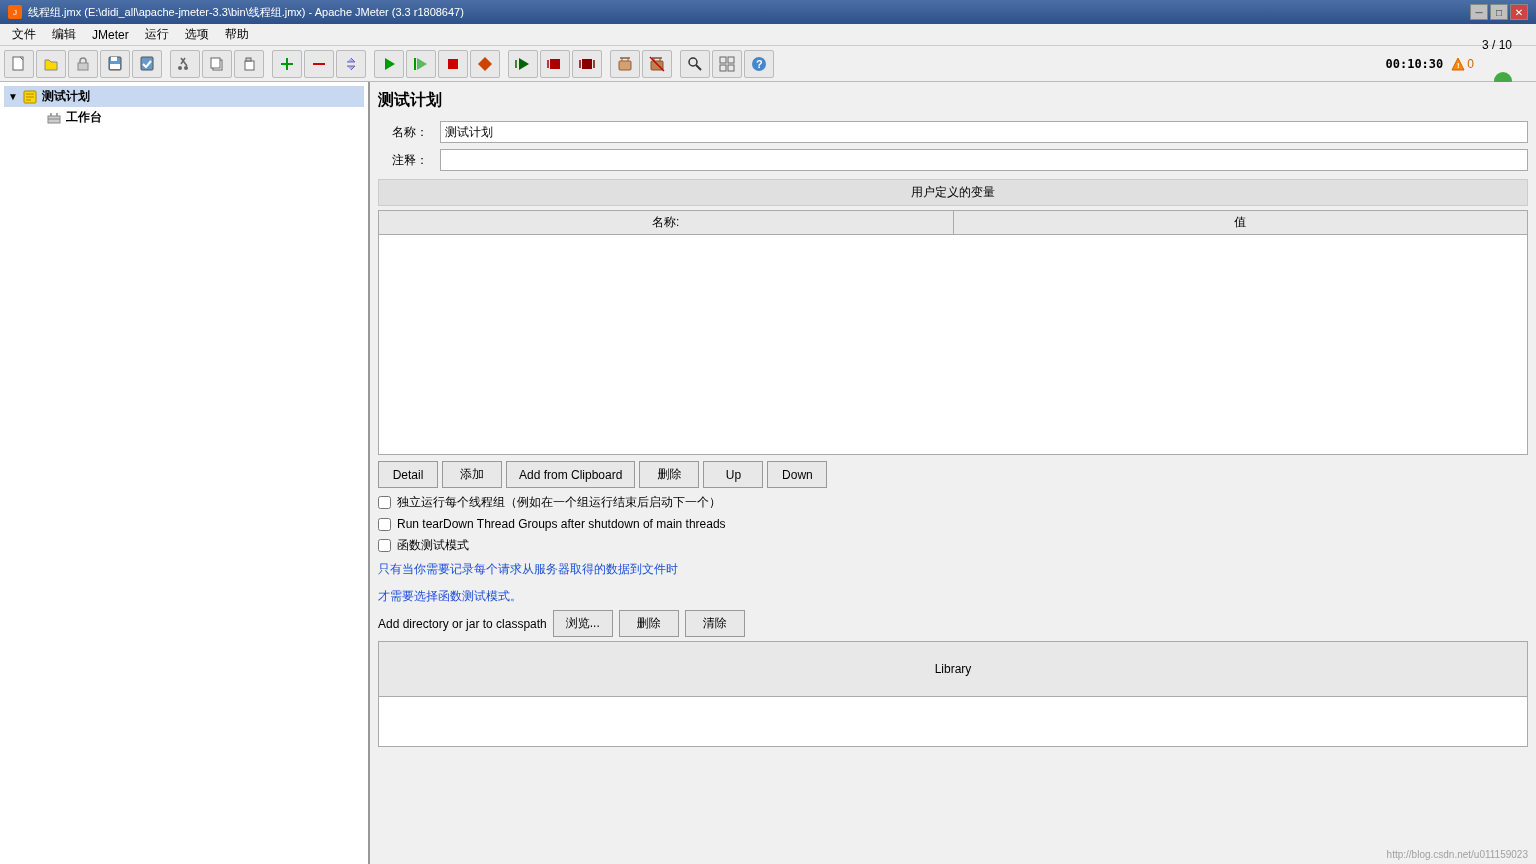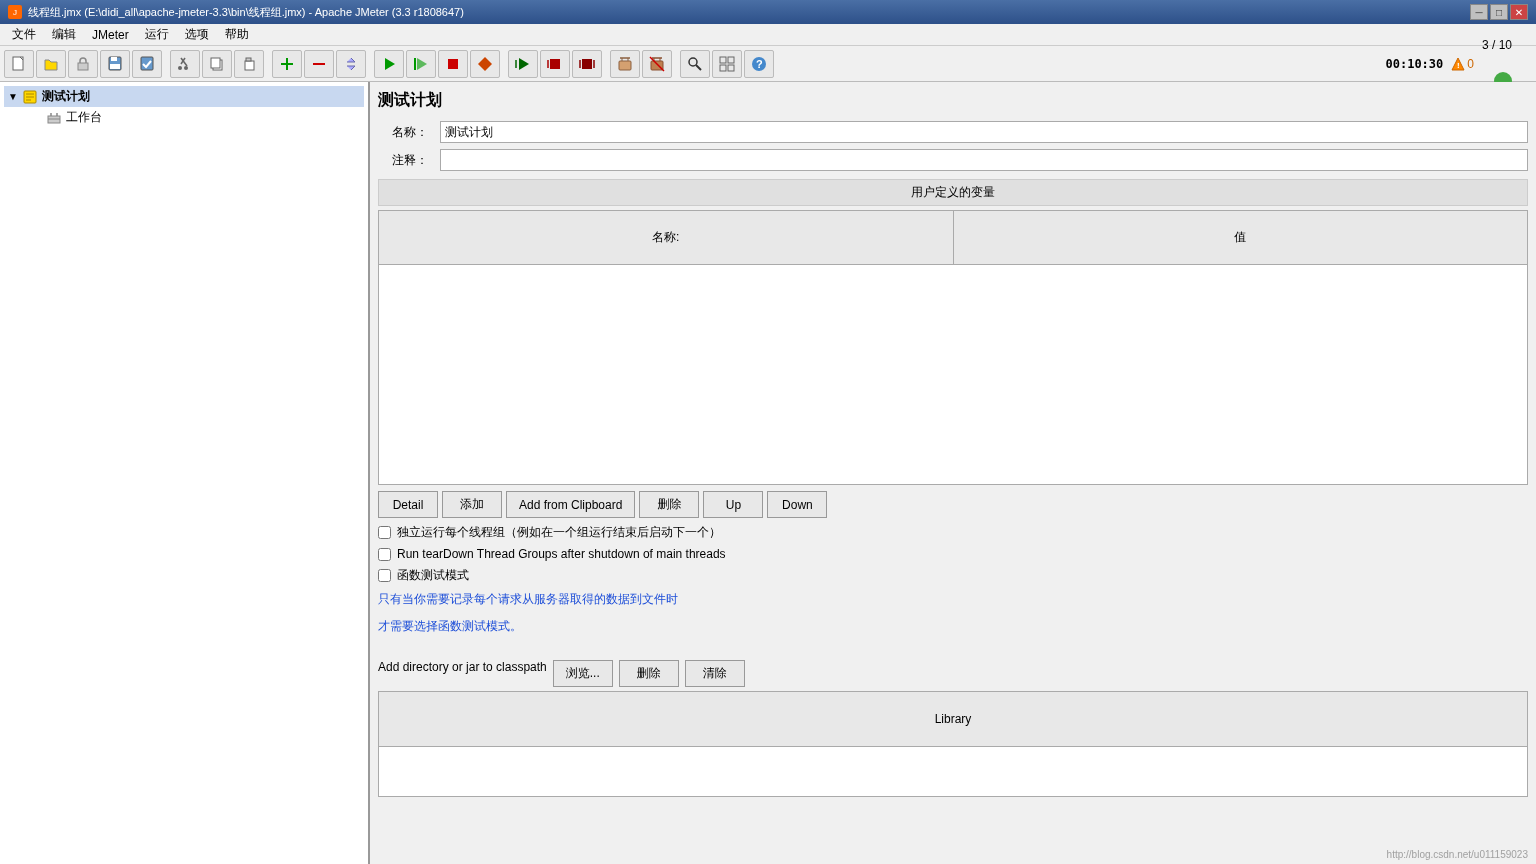--- a/index.html
+++ b/index.html
@@ -95,21 +95,21 @@
       align-items: center;
       gap: 4px;
       padding: 2px 4px;
       cursor: pointer;
     }
     .tree-item.selected { background: #c8d8f0; }
     .tree-icon { width: 16px; height: 16px; display: flex; align-items: center; justify-content: center; font-size: 11px; }
     .tree-expand { width: 10px; font-size: 10px; }
     .tree-label { font-size: 12px; color: #000; font-weight: bold; }
     .tree-child { margin-left: 24px; }
-    .tree-child .tree-label { font-weight: normal; }
+    .tree-child .tree-label { font-weight: bold; }
 
     
     .content-panel {
       flex: 1;
       background: #f0f0f0;
       overflow: auto;
       padding: 8px;
     }
     .panel-title {
       font-size: 16px;
@@ -150,21 +150,21 @@
     }
     .variables-table {
       width: 100%;
       border-collapse: collapse;
       background: white;
       border: 1px solid #aaa;
     }
     .variables-table th {
       background: #e8e8e8;
       border: 1px solid #aaa;
-      padding: 18px 8px;
+      padding: 3px 8px;
       font-size: 12px;
       font-weight: normal;
     }
     .variables-body {
       height: 220px;
       background: white;
       border: 1px solid #aaa;
       border-top: none;
     }
 
@@ -199,22 +199,23 @@
     .info-text {
       font-size: 12px;
       color: #1d4ed8;
       margin: 4px 0;
       line-height: 1.6;
     }
 
     
     .classpath-row {
       display: flex;
+      align-items: center;
       gap: 6px;
-      margin: 24px 0 4px;
+      margin: 4px 0 4px;
       font-size: 12px;
     }
     .library-table {
       width: 100%;
       border-collapse: collapse;
       background: white;
       border: 1px solid #aaa;
     }
     .library-table th {
       background: #e8e8e8;

